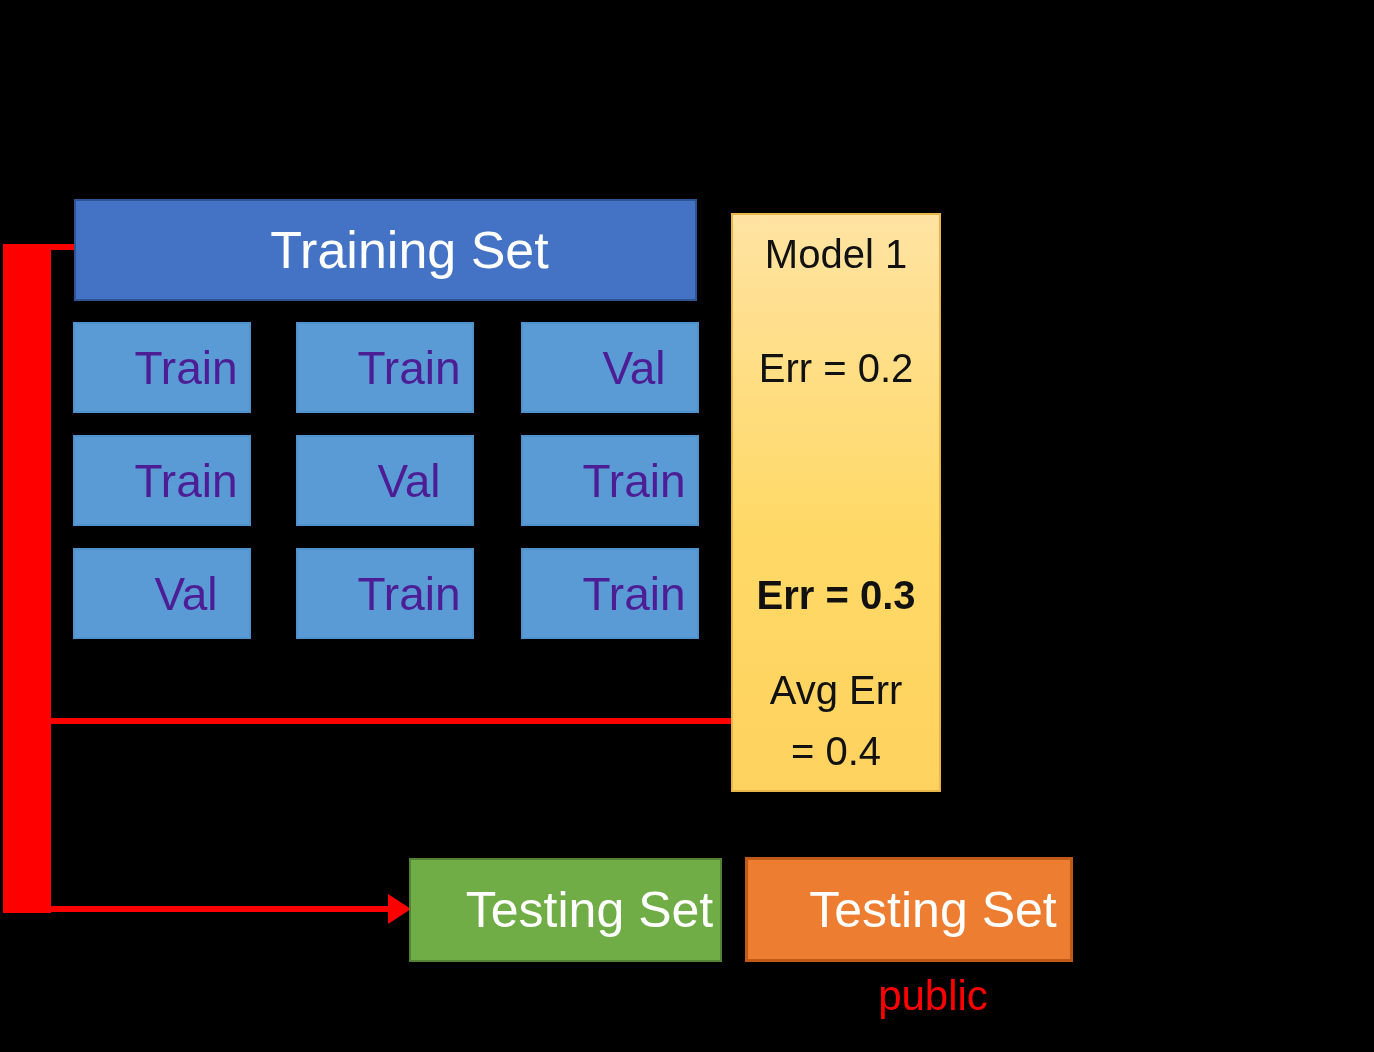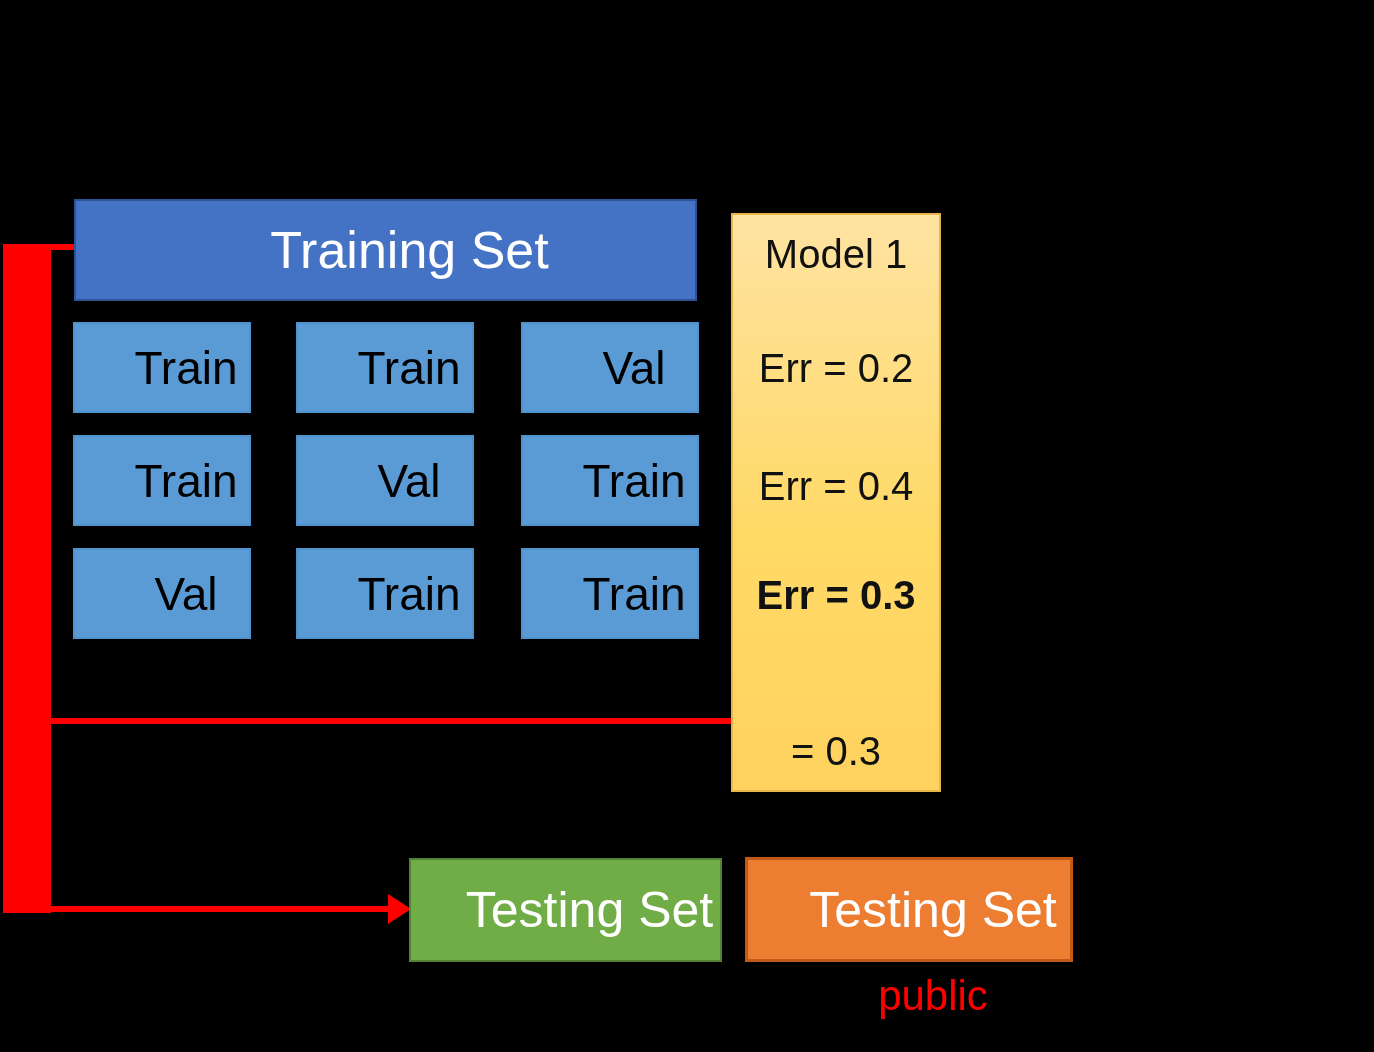--- a/index.html
+++ b/index.html
@@ -17,21 +17,21 @@
   .train-header{
     left:74px;top:199px;width:623px;height:102px;
     background:#4472C4;border:2px solid #2F5496;
     color:#fff;font-size:52px;
   }
 
   
   .cell{
     width:178px;height:91px;
     background:#5B9BD5;border:2px solid #4F93CC;
-    color:#000000;font-size:46px;
+    color:#4c1d95;font-size:46px;
   }
   .c1{left:73px;} .c2{left:296px;} .c3{left:521px;}
   .r1{top:322px;} .r2{top:435px;} .r3{top:548px;}
 
   
   .model-panel{
     left:731px;top:213px;width:210px;height:579px;
     background:linear-gradient(180deg,#FFE3A2 0%,#FFD966 55%,#FFD25F 100%);
     border:2px solid #E8B54B;
     color:#111;
@@ -112,23 +112,23 @@
   <div class="abs center cell r3 c2">
       <span>Train</span>
     </div>
   <div class="abs center cell r3 c3">
       <span>Train</span>
     </div>
 
   <div class="abs model-panel">
     <div class="model-line" style="top:14px;">Model 1</div>
     <div class="model-line" style="top:128px;">Err = 0.2</div>
-    <div class="model-line" style="top:246px;">Err = 0.4</div>
     <div class="model-line" style="top:355px;font-weight:bold;">Err = 0.3</div>
-    <div class="model-line" style="top:511px;">= 0.3</div>
+    <div class="model-line" style="top:450px;">Avg Err</div>
+    <div class="model-line" style="top:511px;">= 0.4</div>
   </div>
 
   <div class="abs center test-green">
     <span>Testing Set</span>
   </div>
   <div class="abs center test-orange">
     <span>Testing Set</span>
   </div>
 
   <div class="abs center red-label priv">public</div>

